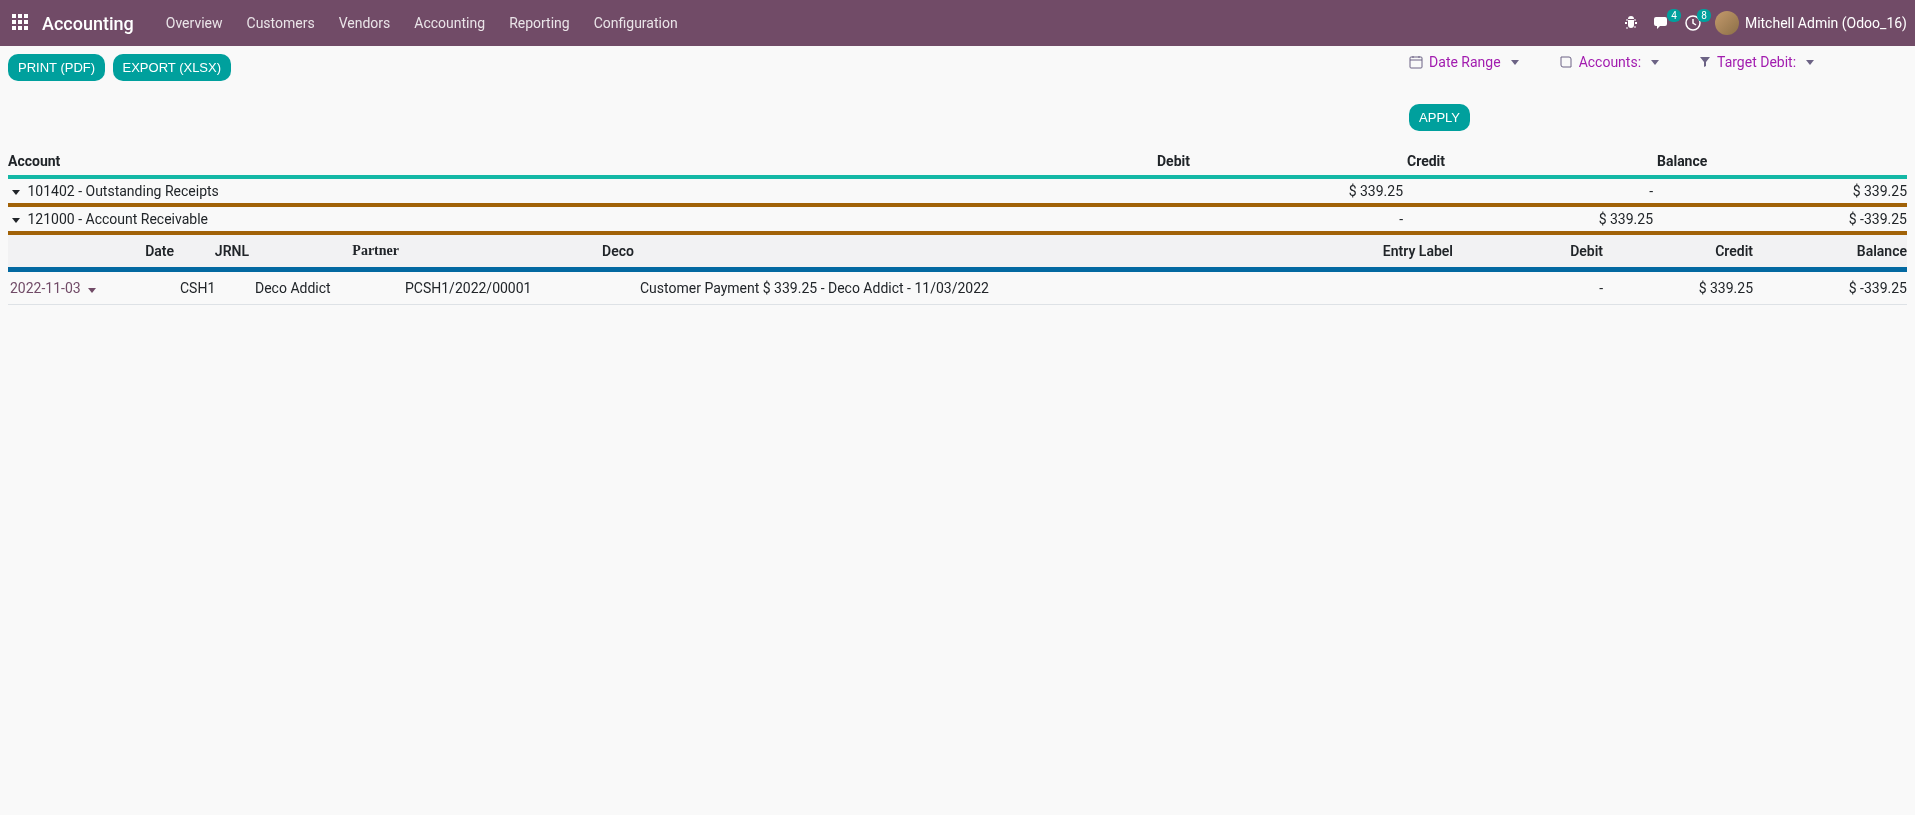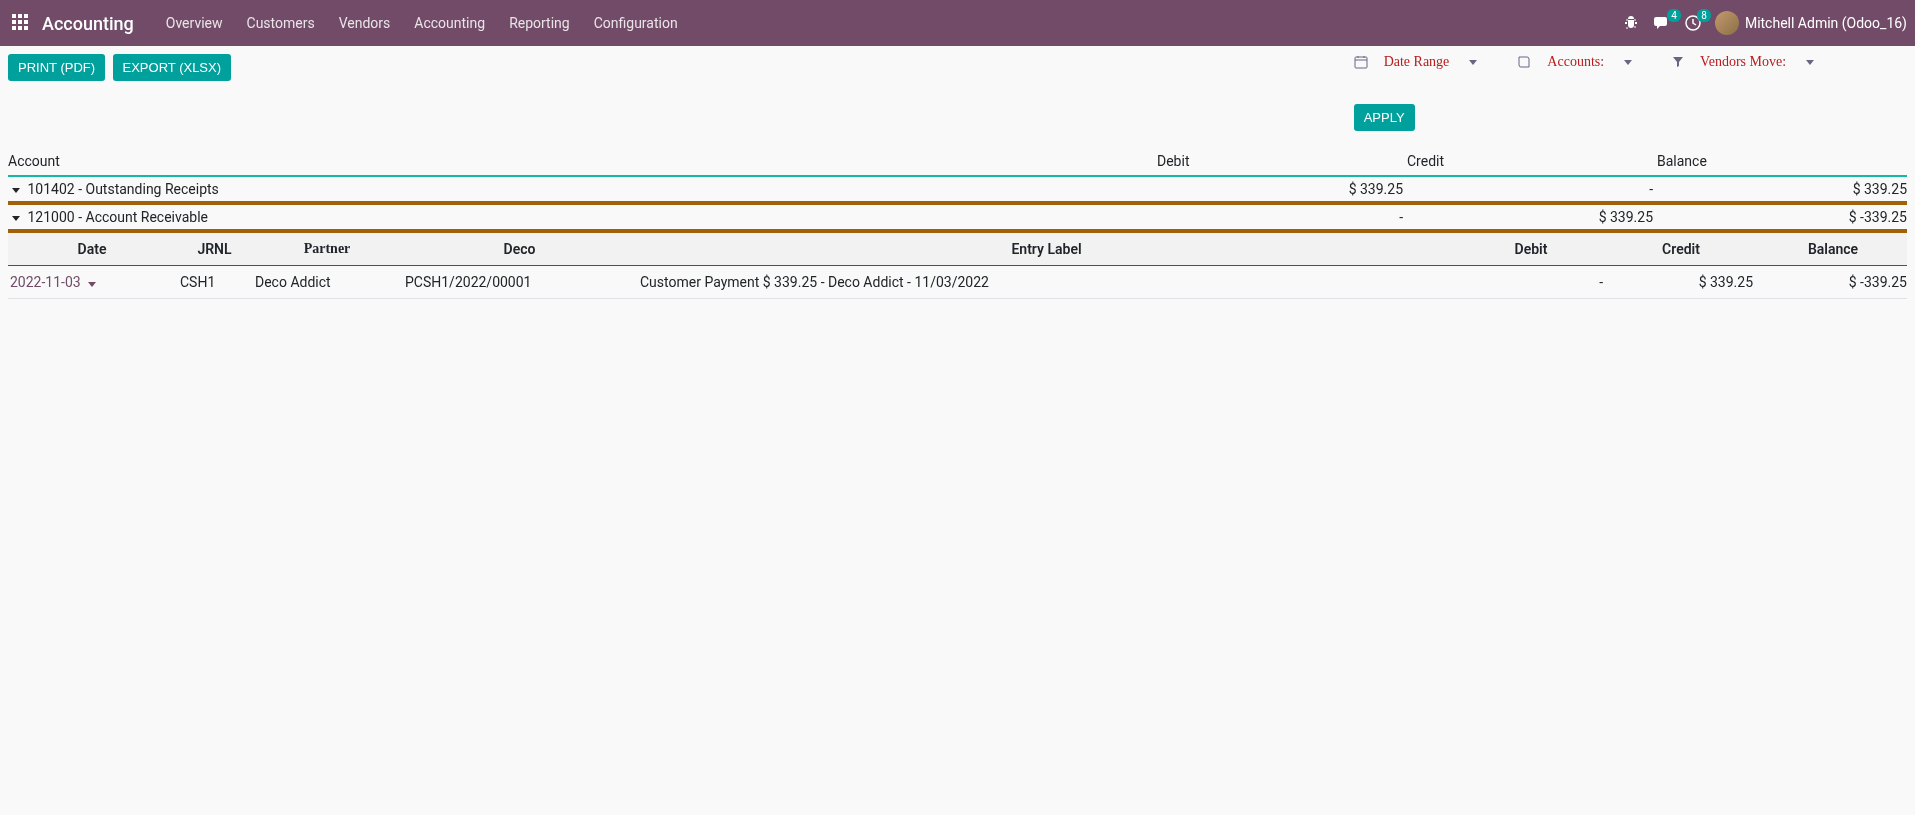--- a/index.html
+++ b/index.html
@@ -63,56 +63,56 @@
   .controls-row { display:flex; align-items:flex-start; }
   .btn {
     display:inline-block;
     background:#00A09D;
     color:#fff;
     border:none;
     padding:6px 10px;
     font-size:13px;
     font-weight:500;
     cursor:pointer;
-    border-radius:3px;
+    border-radius:10px;
     margin-right:4px;
   }
   .filters {
     margin-left:auto;
     display:flex;
     flex-wrap:wrap;
     align-items:center;
     gap:28px;
     color:#714B67;
     font-size:14px;
   }
-  .filter-item { display:inline-flex; align-items:center; gap:16px; cursor:pointer; color:#b91c1c;font-family:Liberation Serif, serif; }
+  .filter-item { display:inline-flex; align-items:center; gap:6px; cursor:pointer; color:#a21caf; }
   .filter-item svg { fill:#6c6385; }
   .caret-down-sm {
     display:inline-block; width:0; height:0;
     border-left:4px solid transparent;
     border-right:4px solid transparent;
     border-top:5px solid #6c6385;
     margin-left:4px;
   }
   .apply-row { margin-top:6px; }
 
   
   .summary-area { margin-top: 18px; }
   table.summary {
     width:100%;
     border-collapse:collapse;
     font-size:14px;
   }
   table.summary thead th {
     text-align:left;
-    font-weight:400;
+    font-weight:700;
     color:#212529;
     padding:4px 4px 6px 0;
-    border-bottom:2px solid #14b8a6;
+    border-bottom:4px solid #14b8a6;
   }
   table.summary td {
     padding:4px 4px;
     border-bottom:4px solid #a16207;
   }
   .num { text-align:right; }
   .row-toggle {
     display:inline-block; width:0; height:0;
     border-left:4px solid transparent;
     border-right:4px solid transparent;
@@ -122,24 +122,24 @@
     cursor:pointer;
   }
 
   
   table.detail {
     width:100%;
     border-collapse:collapse;
     font-size:14px;
   }
   table.detail thead th {
-    text-align:center;
+    text-align:right;
     font-weight:600;
     padding:8px 4px 8px 2px;
-    border-bottom:1px solid #0369a1;
+    border-bottom:5px solid #0369a1;
     background:#f2f2f3;
   }
   table.detail td {
     padding:8px 4px 8px 2px;
     border-bottom:1px solid #dee2e6;
   }
   .link { color:#714B67; cursor:pointer; }
   .link .caret-down-sm { border-top-color:#714B67; }
 
   
@@ -231,21 +231,21 @@
           <svg width="14" height="14" viewBox="0 0 14 14">
               <path d="M2 2h8a2 2 0 0 1 2 2v8H4a2 2 0 0 1-2-2z" fill="none" stroke="#6c6385"></path>
             </svg>
           <span>Accounts:</span>
           <span class="caret-down-sm"></span>
         </span>
         <span class="filter-item">
           <svg width="12" height="12" viewBox="0 0 12 12">
               <path d="M1 1h10L7 6v4l-2 1V6z" fill="#6c6385"></path>
             </svg>
-          <span>Vendors Move:</span>
+          <span>Target Debit:</span>
           <span class="caret-down-sm"></span>
         </span>
       </div>
       <div class="apply-row" style="width:100%;">
         <button class="btn">APPLY</button>
       </div>
     </div>
   </div>
 
   <div class="summary-area">

